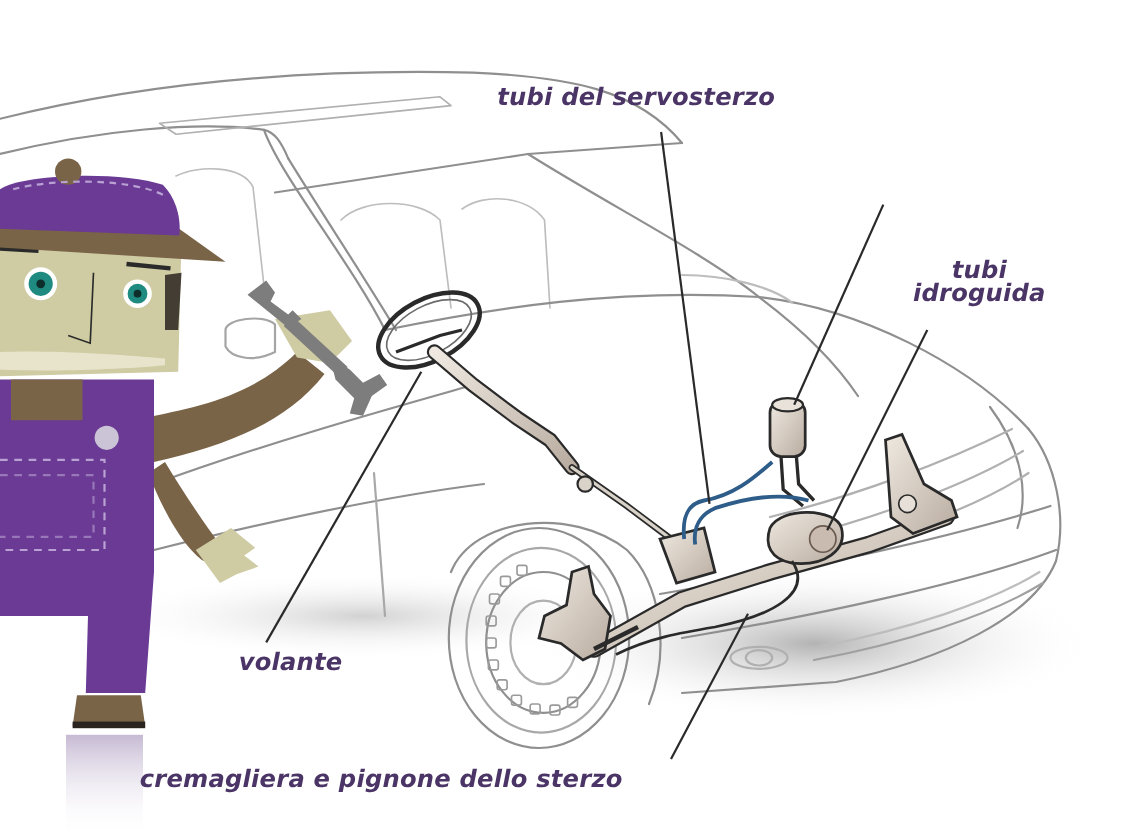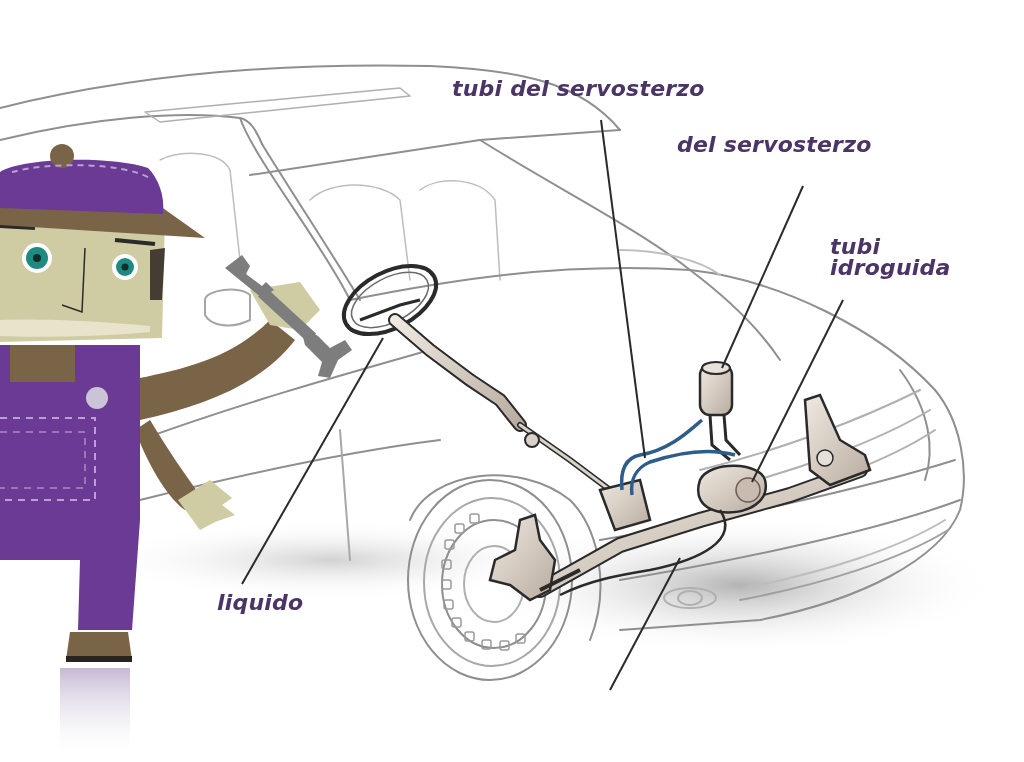--- a/index.html
+++ b/index.html
@@ -1,17 +1,17 @@
 <!DOCTYPE html>
 <html><head>
 <meta charset="utf-8">
 <style>
   html, body { margin:0; padding:0; background:#ffffff; }
   body { width:1024px; height:762px; position:relative; overflow:hidden; font-family:"DejaVu Sans", sans-serif; }
-  #stage { position:absolute; left:0; top:0; width:1024px; height:762px; }
+  #stage { position:absolute; left:0; top:0; width:1024px; height:762px;text-align:center; }
   .label {
     position:absolute; color:#4a3566; font-family:"DejaVu Sans", sans-serif;
     font-weight:bold; font-style:italic; font-size:22px; line-height:21px; letter-spacing:0.2px;
     white-space:nowrap;
   }
   .label span { display:block; }
 </style>
 </head>
 <body>
 
@@ -195,26 +195,28 @@
     <path d="M300 325 L 318 336 L 330 348 L 345 340 L 352 350 L 338 360 L 330 378 L 318 376 L 322 362 L 305 345 Z" fill="#7d7d7d"></path>
     <path d="M262 292 L 312 338" stroke="#7d7d7d" stroke-width="12"></path>
   </g>
 </svg>
 
 <div class="label" style="left:452px; top:78px;">
   <span>tubi del servosterzo</span>
 </div>
 
 <div class="label" style="left:677px; top:134px;">
-  <span>del servosterzo</span>
 </div>
 
 <div class="label" style="left:830px; top:236px;">
   <span>tubi</span>
   <span>idroguida</span>
 </div>
 
 <div class="label" style="left:217px; top:592px;">
-  <span>liquido</span>
-</div>
-
+  <span>volante</span>
+</div>
+
+<div class="label" style="left:127px; top:698px;">
+  <span>cremagliera e pignone dello sterzo</span>
+</div>
 
 </div>
 
 </body></html>

